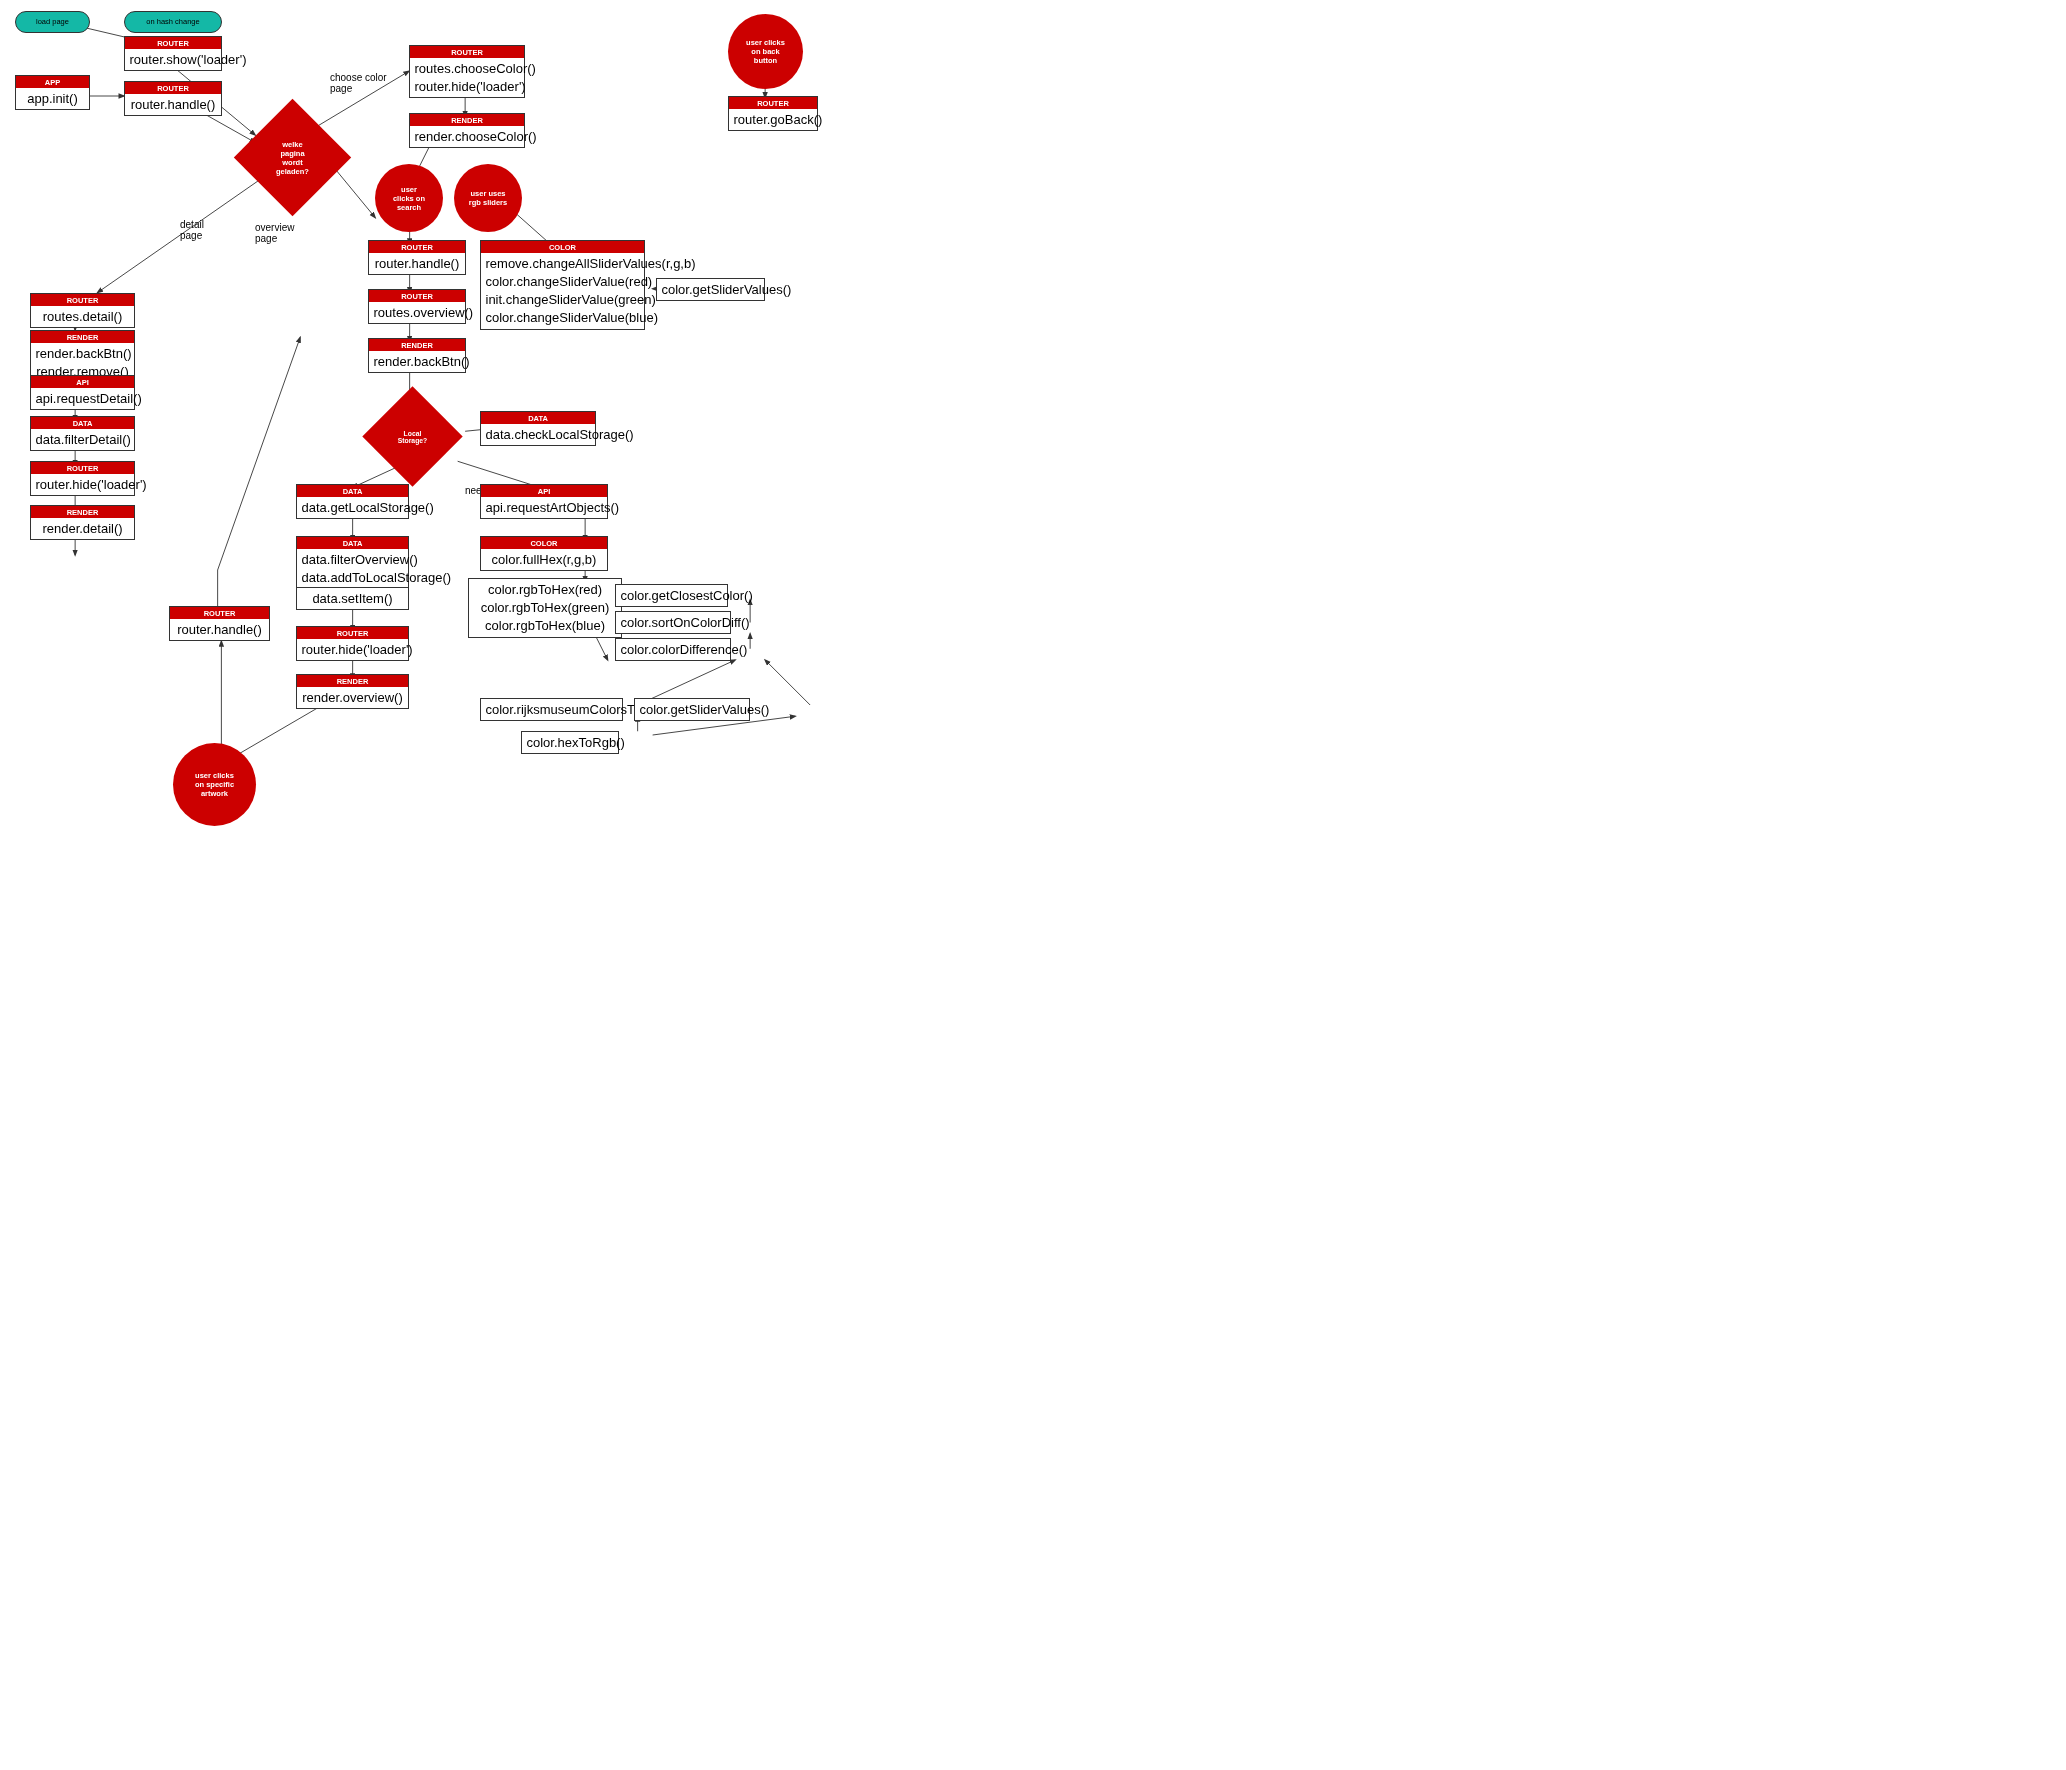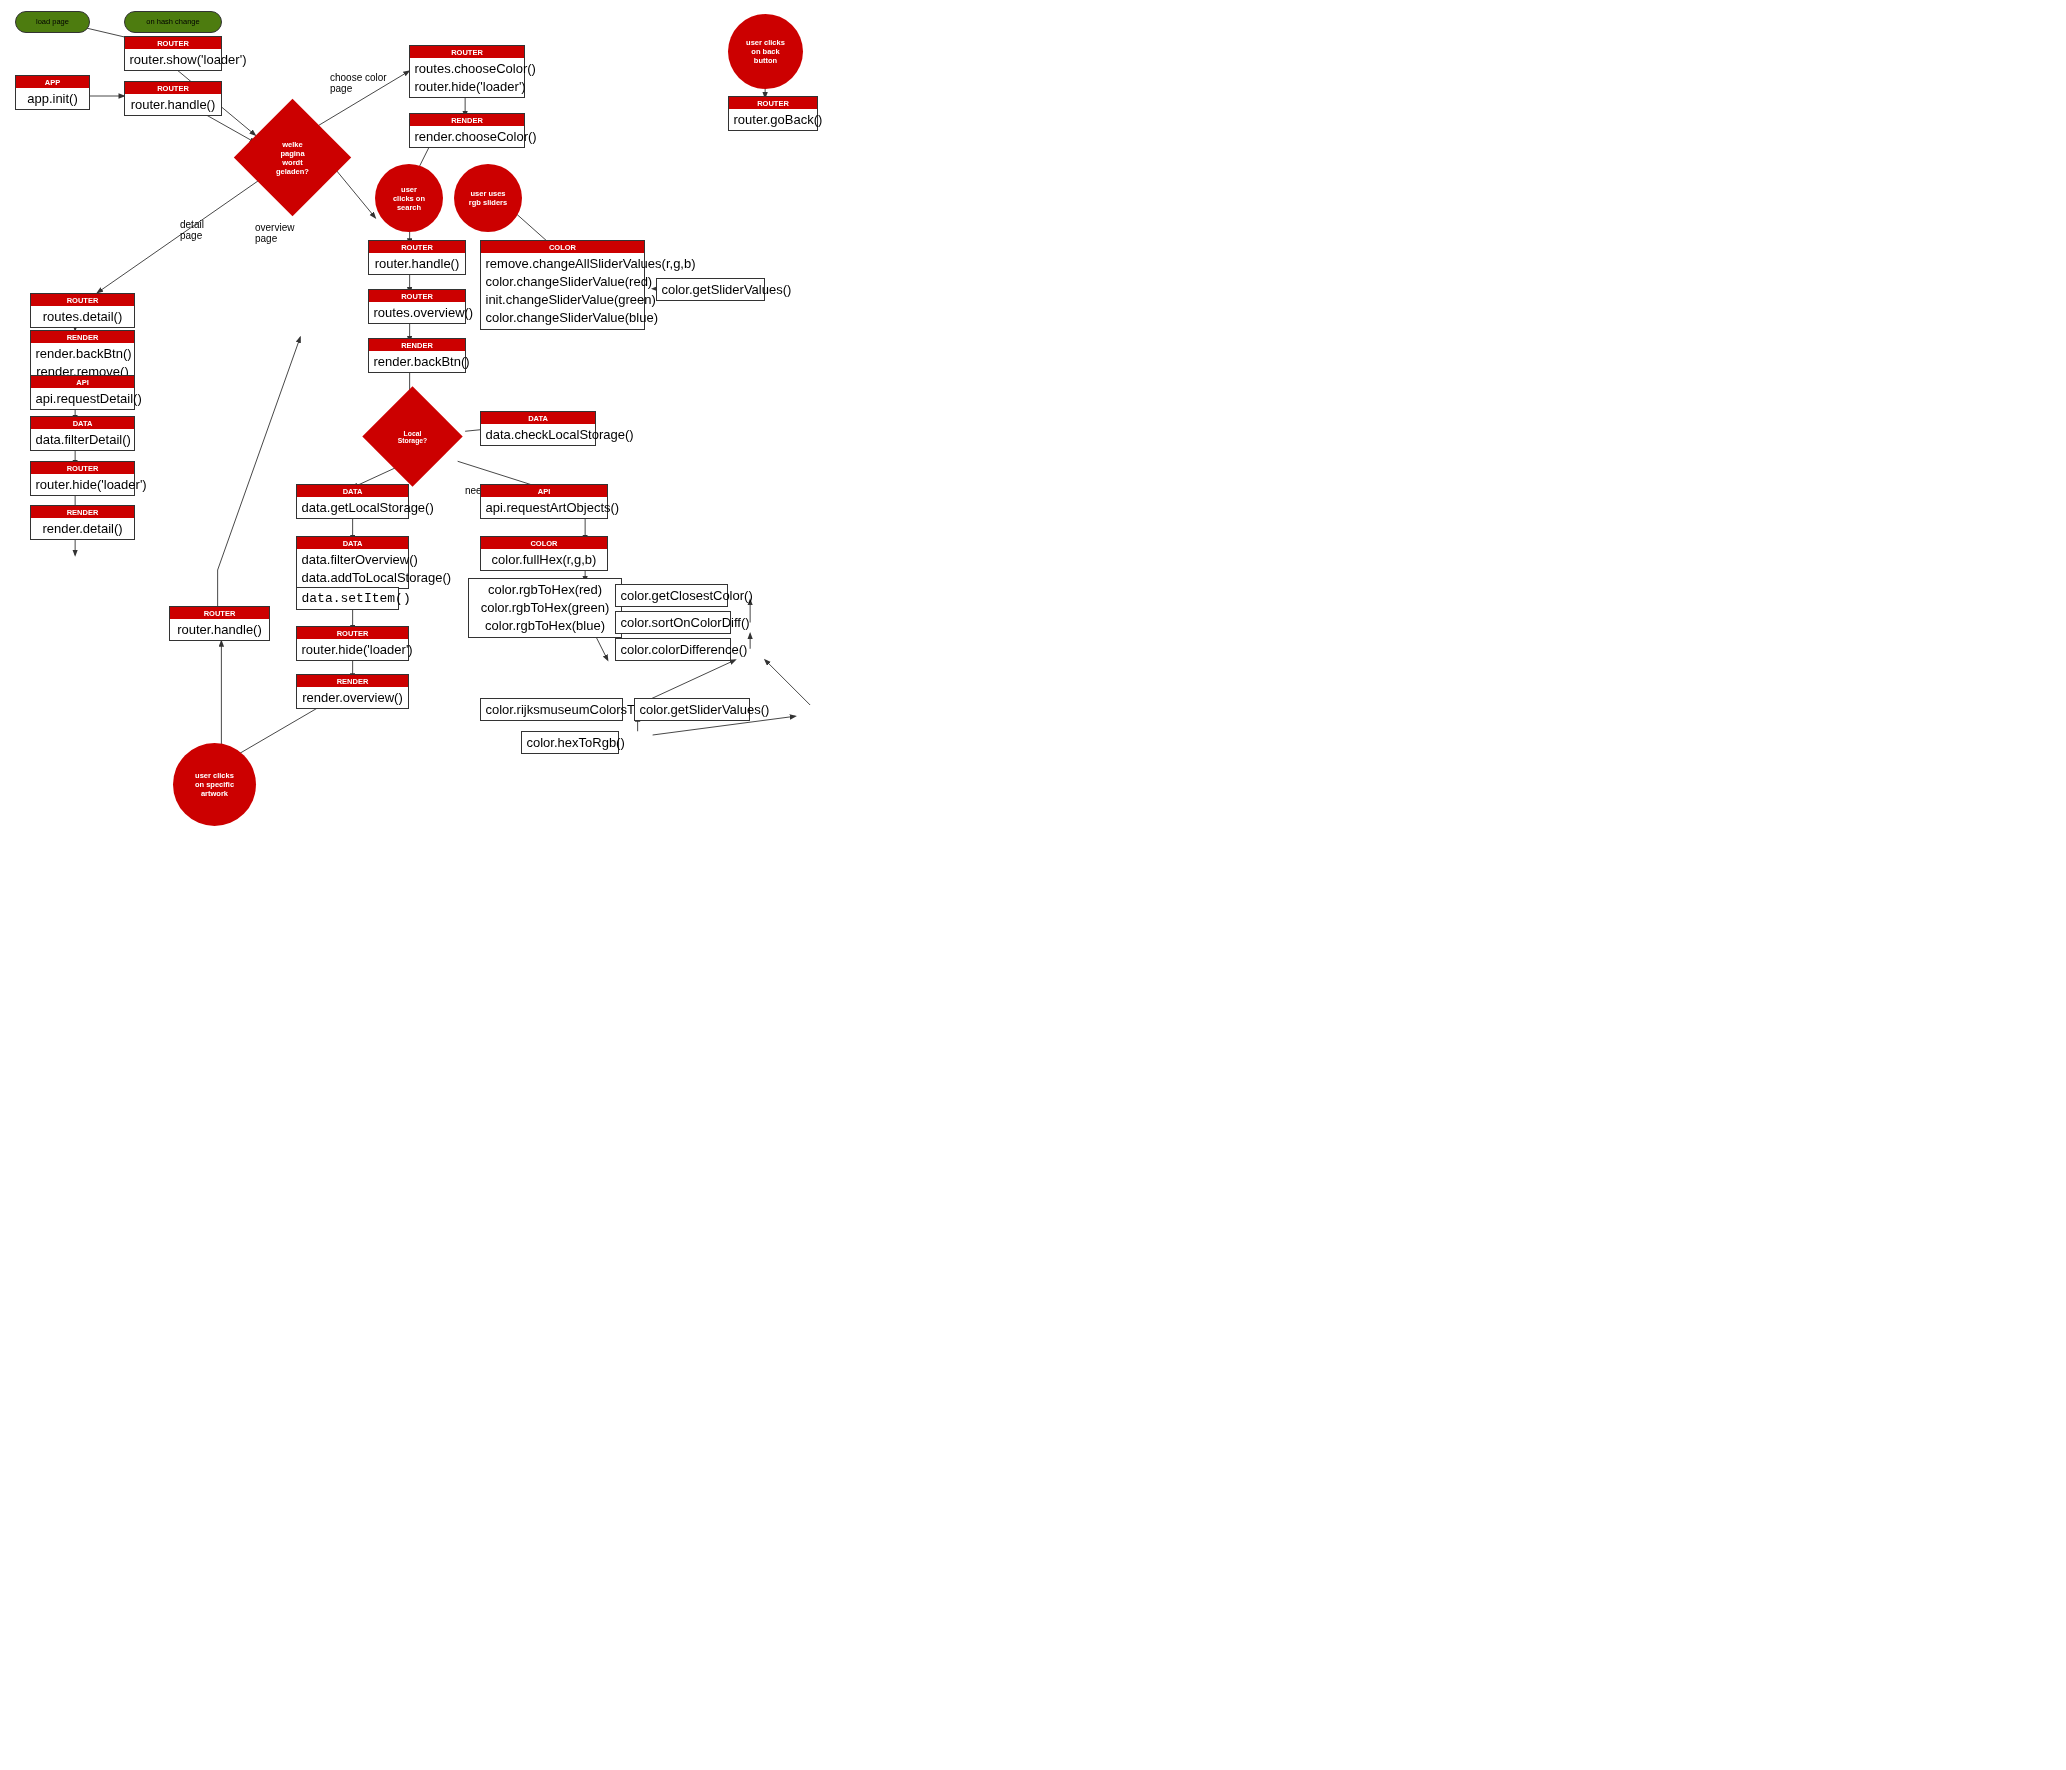--- a/index.html
+++ b/index.html
@@ -33,21 +33,21 @@
     }
     .box-body {
       padding: 1.5px 4.5px;
       font-size: 13px;
       color: #000;
     }
     .box-body div { line-height: 1.4; }
     .oval-pill {
       position: absolute;
       border: 1.1px solid #333;
-      background: #4d7c0f;
+      background: #14b8a6;
       border-radius: 15px;
       display: flex;
       align-items: center;
       justify-content: center;
       text-align: center;
       font-size: 7.5px;
       padding: 3px 7.5px;
     }
     
     .diamond-wrap {
@@ -341,21 +341,21 @@
     </div>
   </div>
 
   <div class="box" style="left:480px; top:536px; width:128px;">
     <div class="box-header">COLOR</div>
     <div class="box-body">
       <div>color.fullHex(r,g,b)</div>
     </div>
   </div>
 
-  <div class="box" style="left:296px; top:587px; width:103px;font-family:Liberation Mono, monospace;">
+  <div class="box" style="left:296px; top:587px; width:113px;">
     <div class="box-body">
       <div>data.setItem()</div>
     </div>
   </div>
 
   <div class="box" style="left:468px; top:578px; width:154px;text-align:center;">
     <div class="box-body">
       <div>color.rgbToHex(red)</div>
       <div>color.rgbToHex(green)</div>
       <div>color.rgbToHex(blue)</div>

